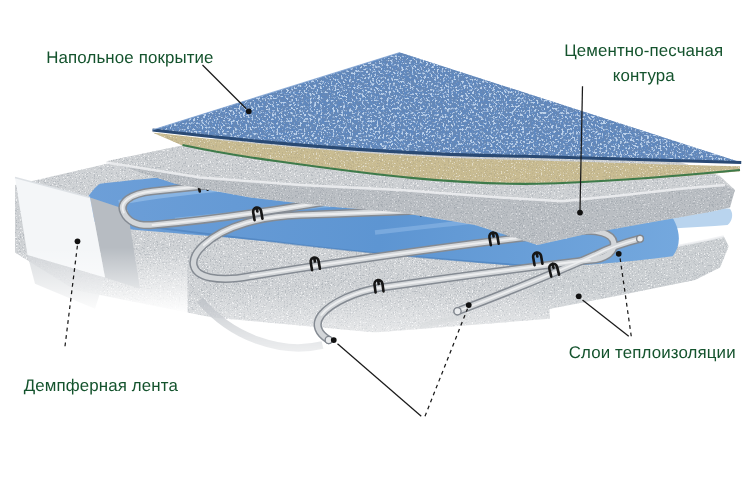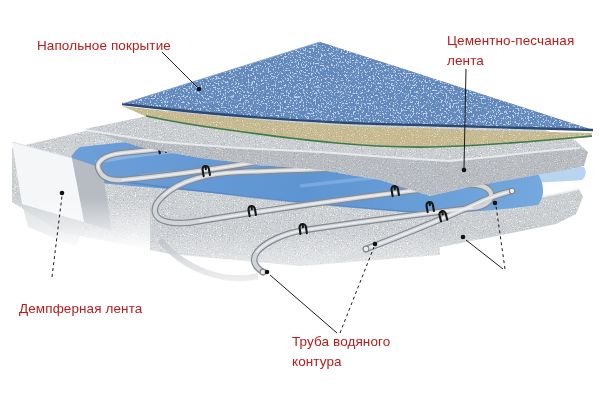--- a/index.html
+++ b/index.html
@@ -2,22 +2,22 @@
 <html><head>
 <meta charset="utf-8">
 <style>
   html,body{margin:0;padding:0;background:#ffffff;}
   .stage{
     position:relative;width:600px;height:403px;background:#ffffff;overflow:hidden;
     font-family:"Liberation Sans", sans-serif;
   }
   .stage svg{position:absolute;left:0;top:0;}
   .lbl{
-    position:absolute;font-size:13.5px;line-height:1.5;color:#b91c1c;
-    letter-spacing:0.1px;white-space:normal;
+    position:absolute;font-size:13.5px;line-height:1.5;color:#14532d;
+    letter-spacing:0.1px;white-space:normal;text-align:center;
   }
   .lbl.nowrap{white-space:nowrap;}
 </style>
 </head>
 <body>
 
 <div class="stage">
 
 <svg width="600" height="403" viewBox="0 0 600 403">
   <defs>
@@ -188,19 +188,19 @@
     <circle cx="62" cy="193" r="2.3"></circle>
     <circle cx="267" cy="272" r="2.3"></circle>
     <circle cx="375" cy="244" r="2.3"></circle>
     <circle cx="463" cy="237" r="2.3"></circle>
     <circle cx="495" cy="203" r="2.3"></circle>
   </g>
 </svg>
 
   <div class="lbl nowrap" style="left:37px;top:36px;">Напольное покрытие</div>
 
-  <div class="lbl" style="left:447px;top:31px;width:136px;">Цементно-песчаная лента</div>
+  <div class="lbl" style="left:447px;top:31px;width:136px;">Цементно-песчаная контура</div>
 
   <div class="lbl nowrap" style="left:19px;top:279px;margin-top:20px;">Демпферная лента</div>
 
-  <div class="lbl" style="left:292px;top:332px;width:118px;">Труба водяного контура</div>
-
+
+  <div class="lbl nowrap" style="left:455px;top:272px;">Слои теплоизоляции</div>
 </div>
 
 </body></html>

